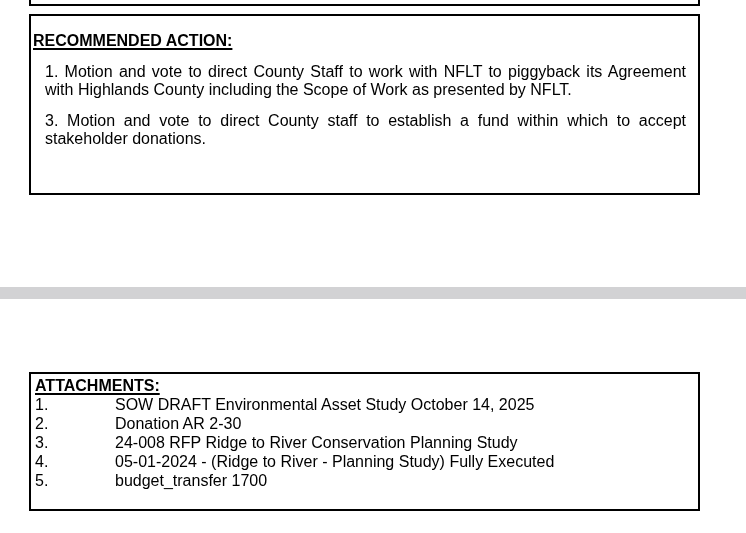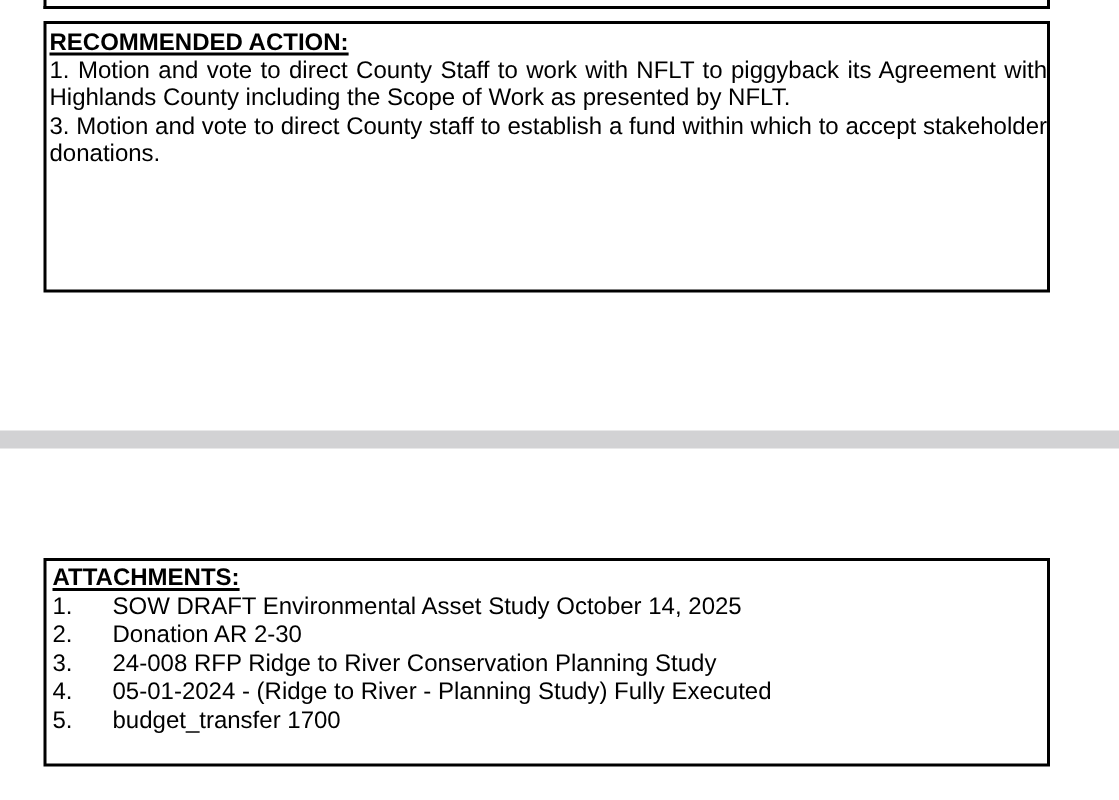--- a/index.html
+++ b/index.html
@@ -26,34 +26,34 @@
     background: #ffffff;
   }
   .action-box {
     position: absolute;
     left: 29px;
     top: 14px;
     width: 671px;
     height: 181px;
     border: 2px solid #000000;
     background: #ffffff;
-    padding: 4px 0 0 2px;
+    padding: 16px 0 0 2px;
     font-size: 16px;
     line-height: 18.5px;
   }
   .action-box .heading,
   .attachments-box .heading {
     font-weight: bold;
     text-decoration: underline;
     text-decoration-thickness: 2px;
     text-underline-offset: 2px;
   }
   .action-box p {
     text-align: justify;
-    margin: 0;
+    margin: 12px;
   }
   .page-divider {
     position: absolute;
     left: 0;
     top: 287px;
     width: 746px;
     height: 12px;
     background: #d2d2d4;
   }
   .attachments-box {
@@ -71,20 +71,21 @@
   .attachment-row {
     display: flex;
     align-items: baseline;
   }
   .attachment-row .num {
     flex: 0 0 40px;
     width: 40px;
   }
   .attachment-row .label {
     flex: 1 1 auto;
+    margin-left: 40px;
   }
 </style>
 </head>
 <body>
 
 <div class="page">
 
   <div class="prev-box-sliver"></div>
 
   <div class="action-box">

